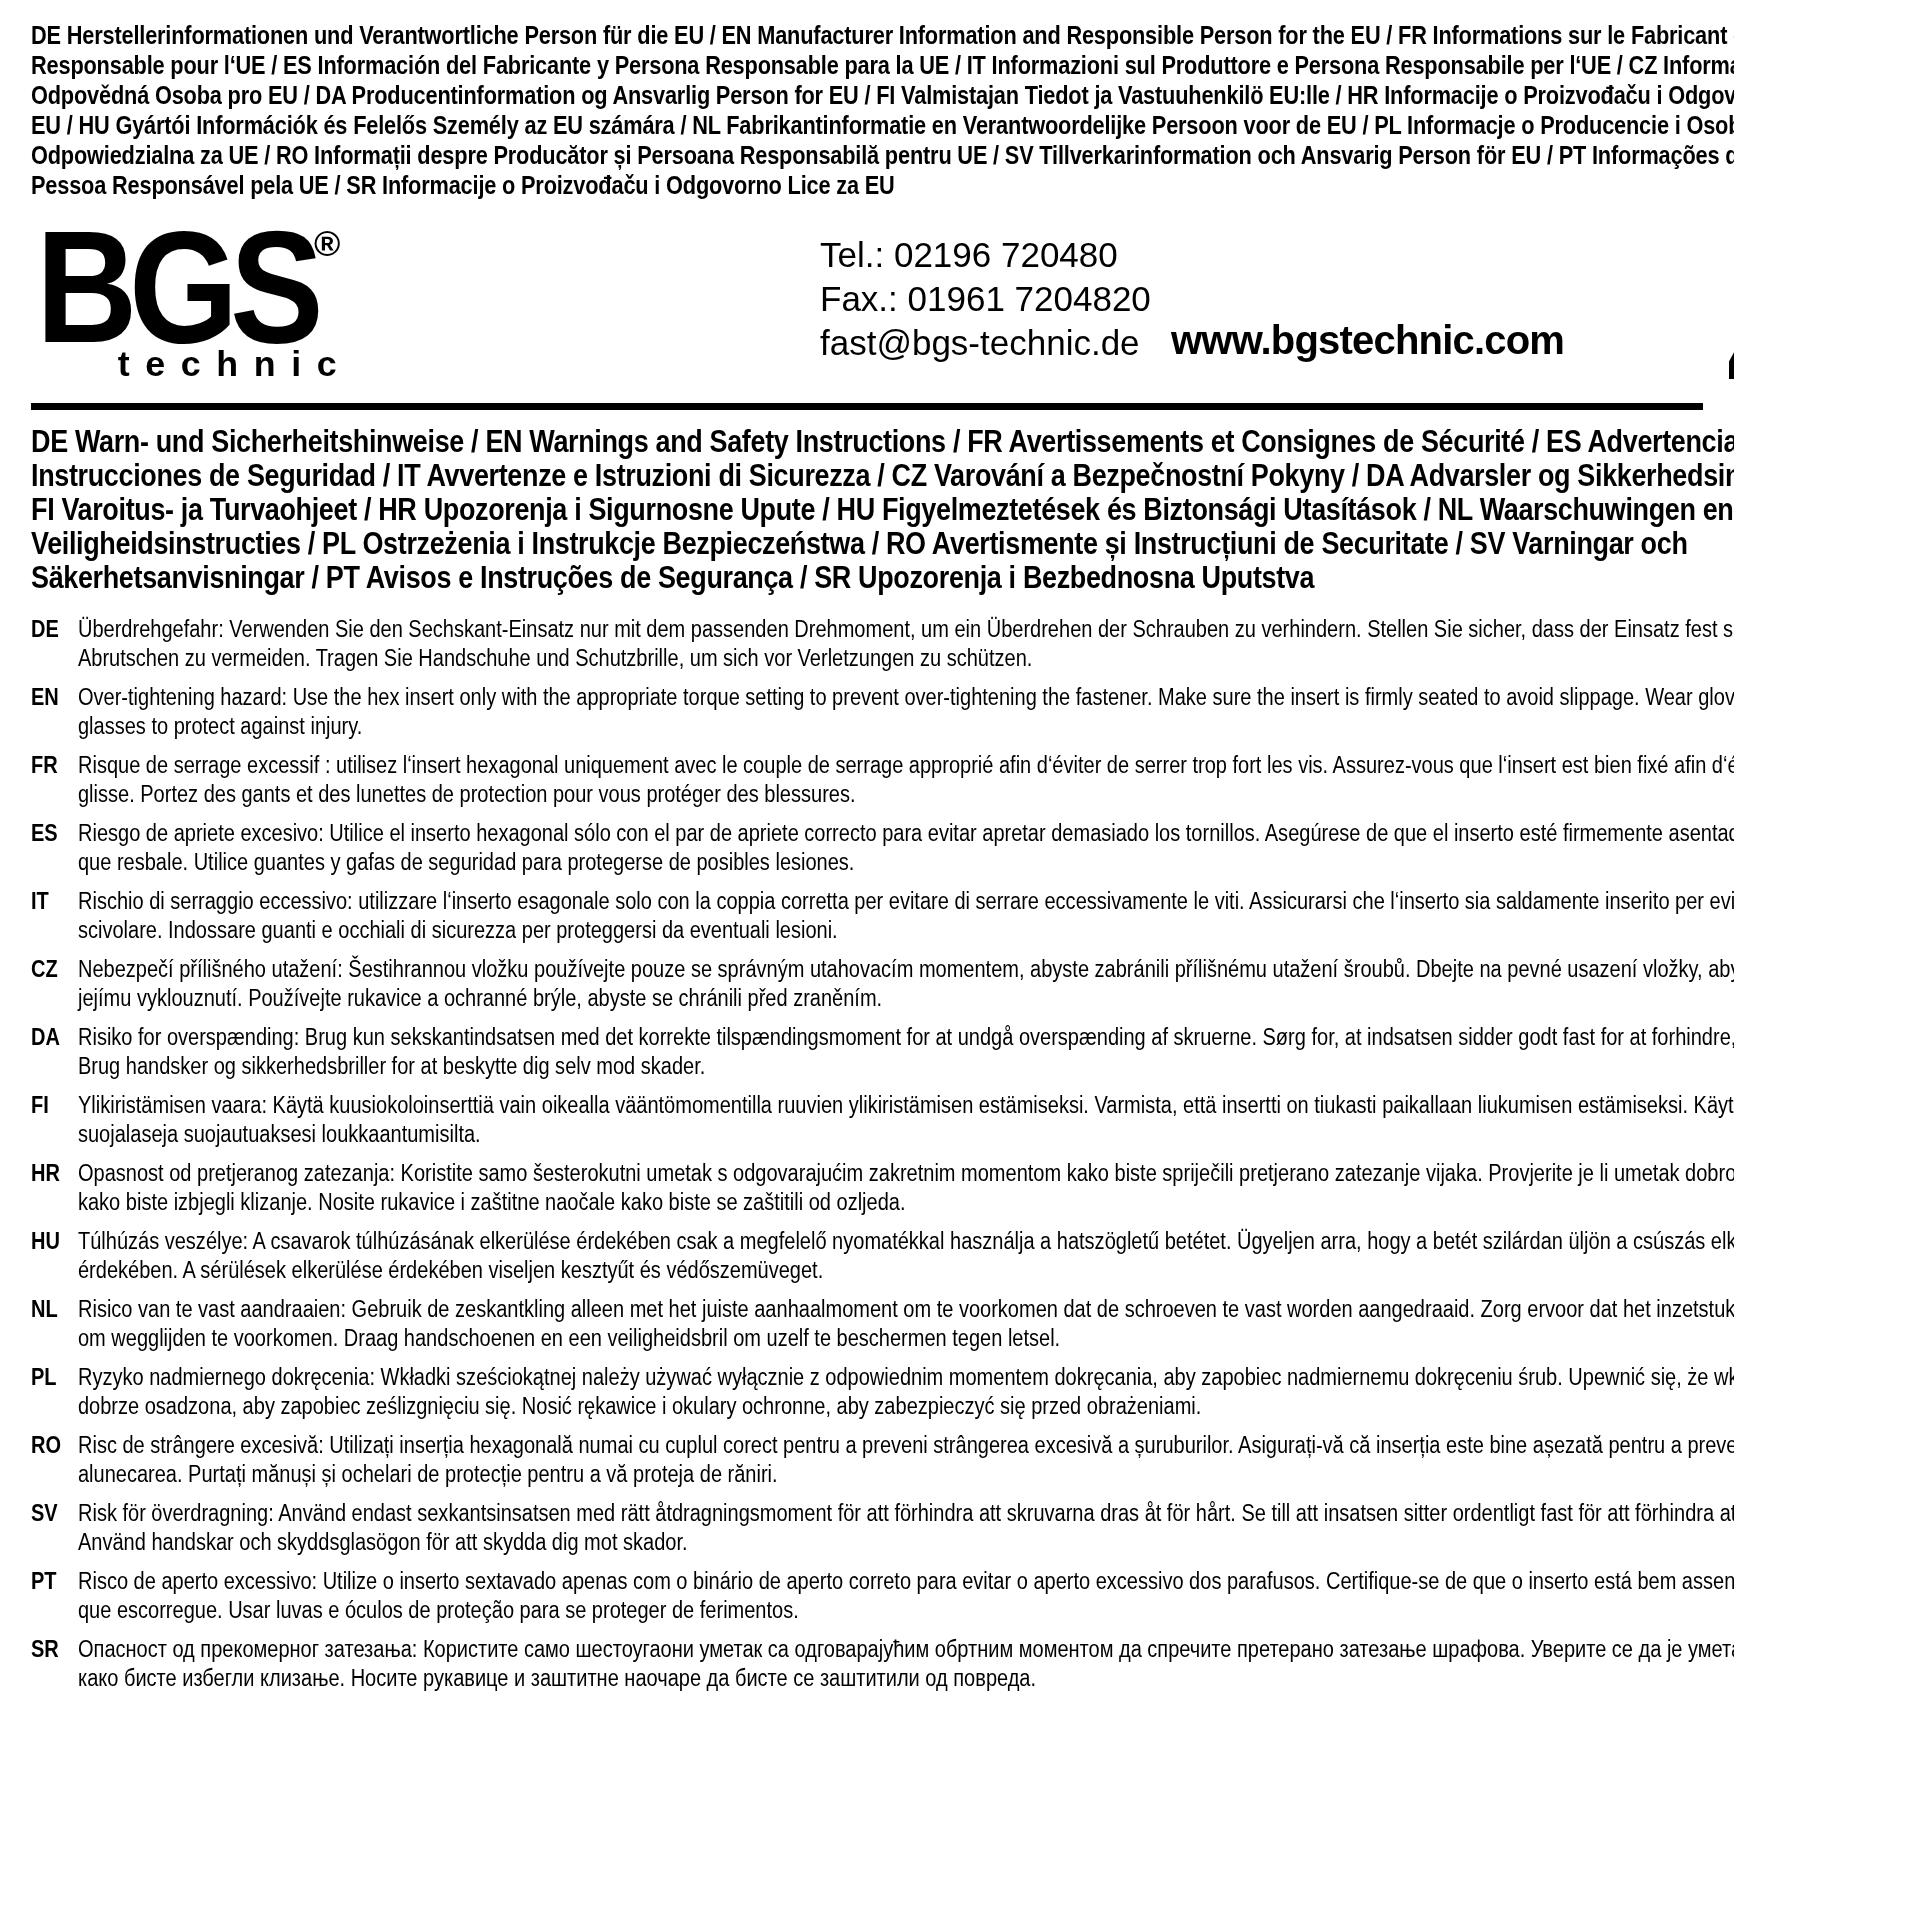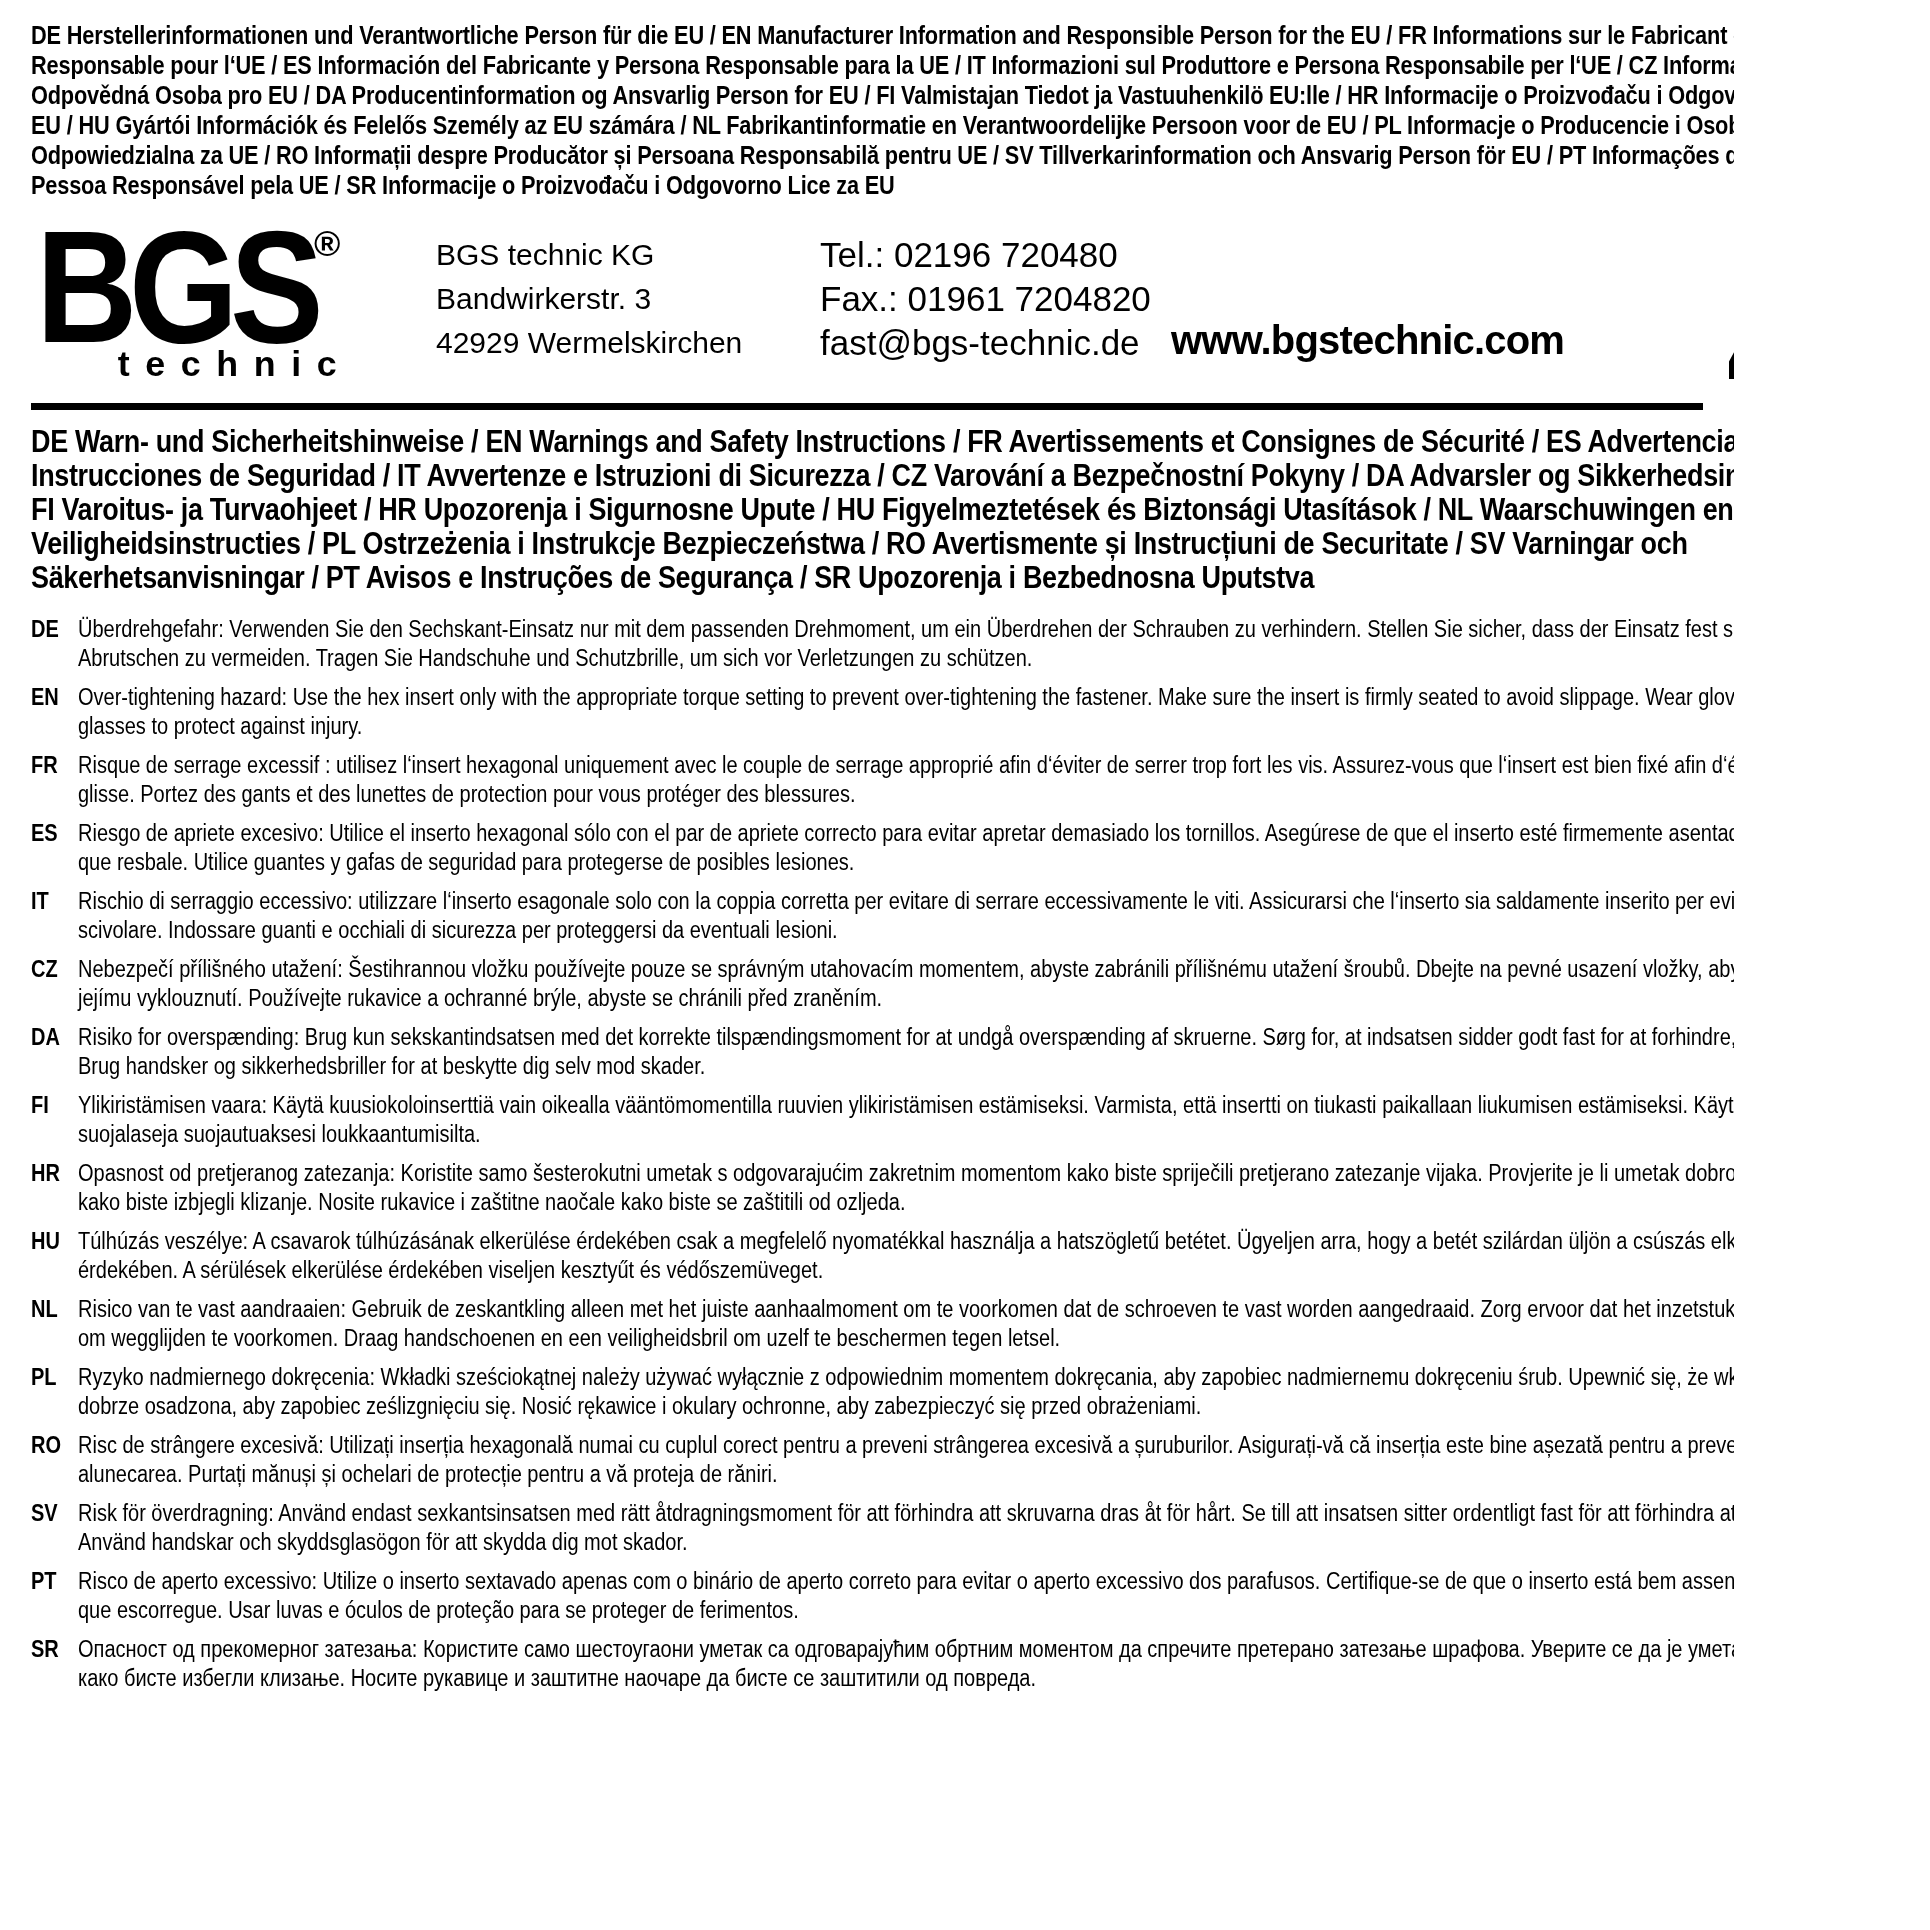--- a/index.html
+++ b/index.html
@@ -49,25 +49,20 @@
   <div class="logo-row">
 
     <svg class="brand-logo" width="327" height="183" viewBox="0 0 420 235" aria-hidden="true">
       <g transform="scale(0.88,1)">
         <text x="-6" y="168" font-family="Liberation Sans, sans-serif" font-weight="bold" font-size="205" letter-spacing="-12" fill="#000">BGS</text>
       </g>
       <text x="352" y="58" font-family="Liberation Sans, sans-serif" font-weight="bold" font-size="46" fill="#000">®</text>
       <text x="100" y="212" font-family="Liberation Sans, sans-serif" font-weight="bold" font-size="46" letter-spacing="20" fill="#000">technic</text>
     </svg>
 
-    <div class="addr-block">
-      <div>BGS technic KG</div>
-      <div>Bandwirkerstr. 3</div>
-      <div>42929 Wermelskirchen</div>
-    </div>
 
     <div class="tel-block">
       <div>Tel.: 02196 720480</div>
       <div>Fax.: 01961 7204820</div>
       <div>fast@bgs-technic.de</div>
     </div>
 
     <div class="website">www.bgstechnic.com</div>
 
     <svg class="hazard" width="167" height="160" viewBox="0 0 100 95" aria-hidden="true">

